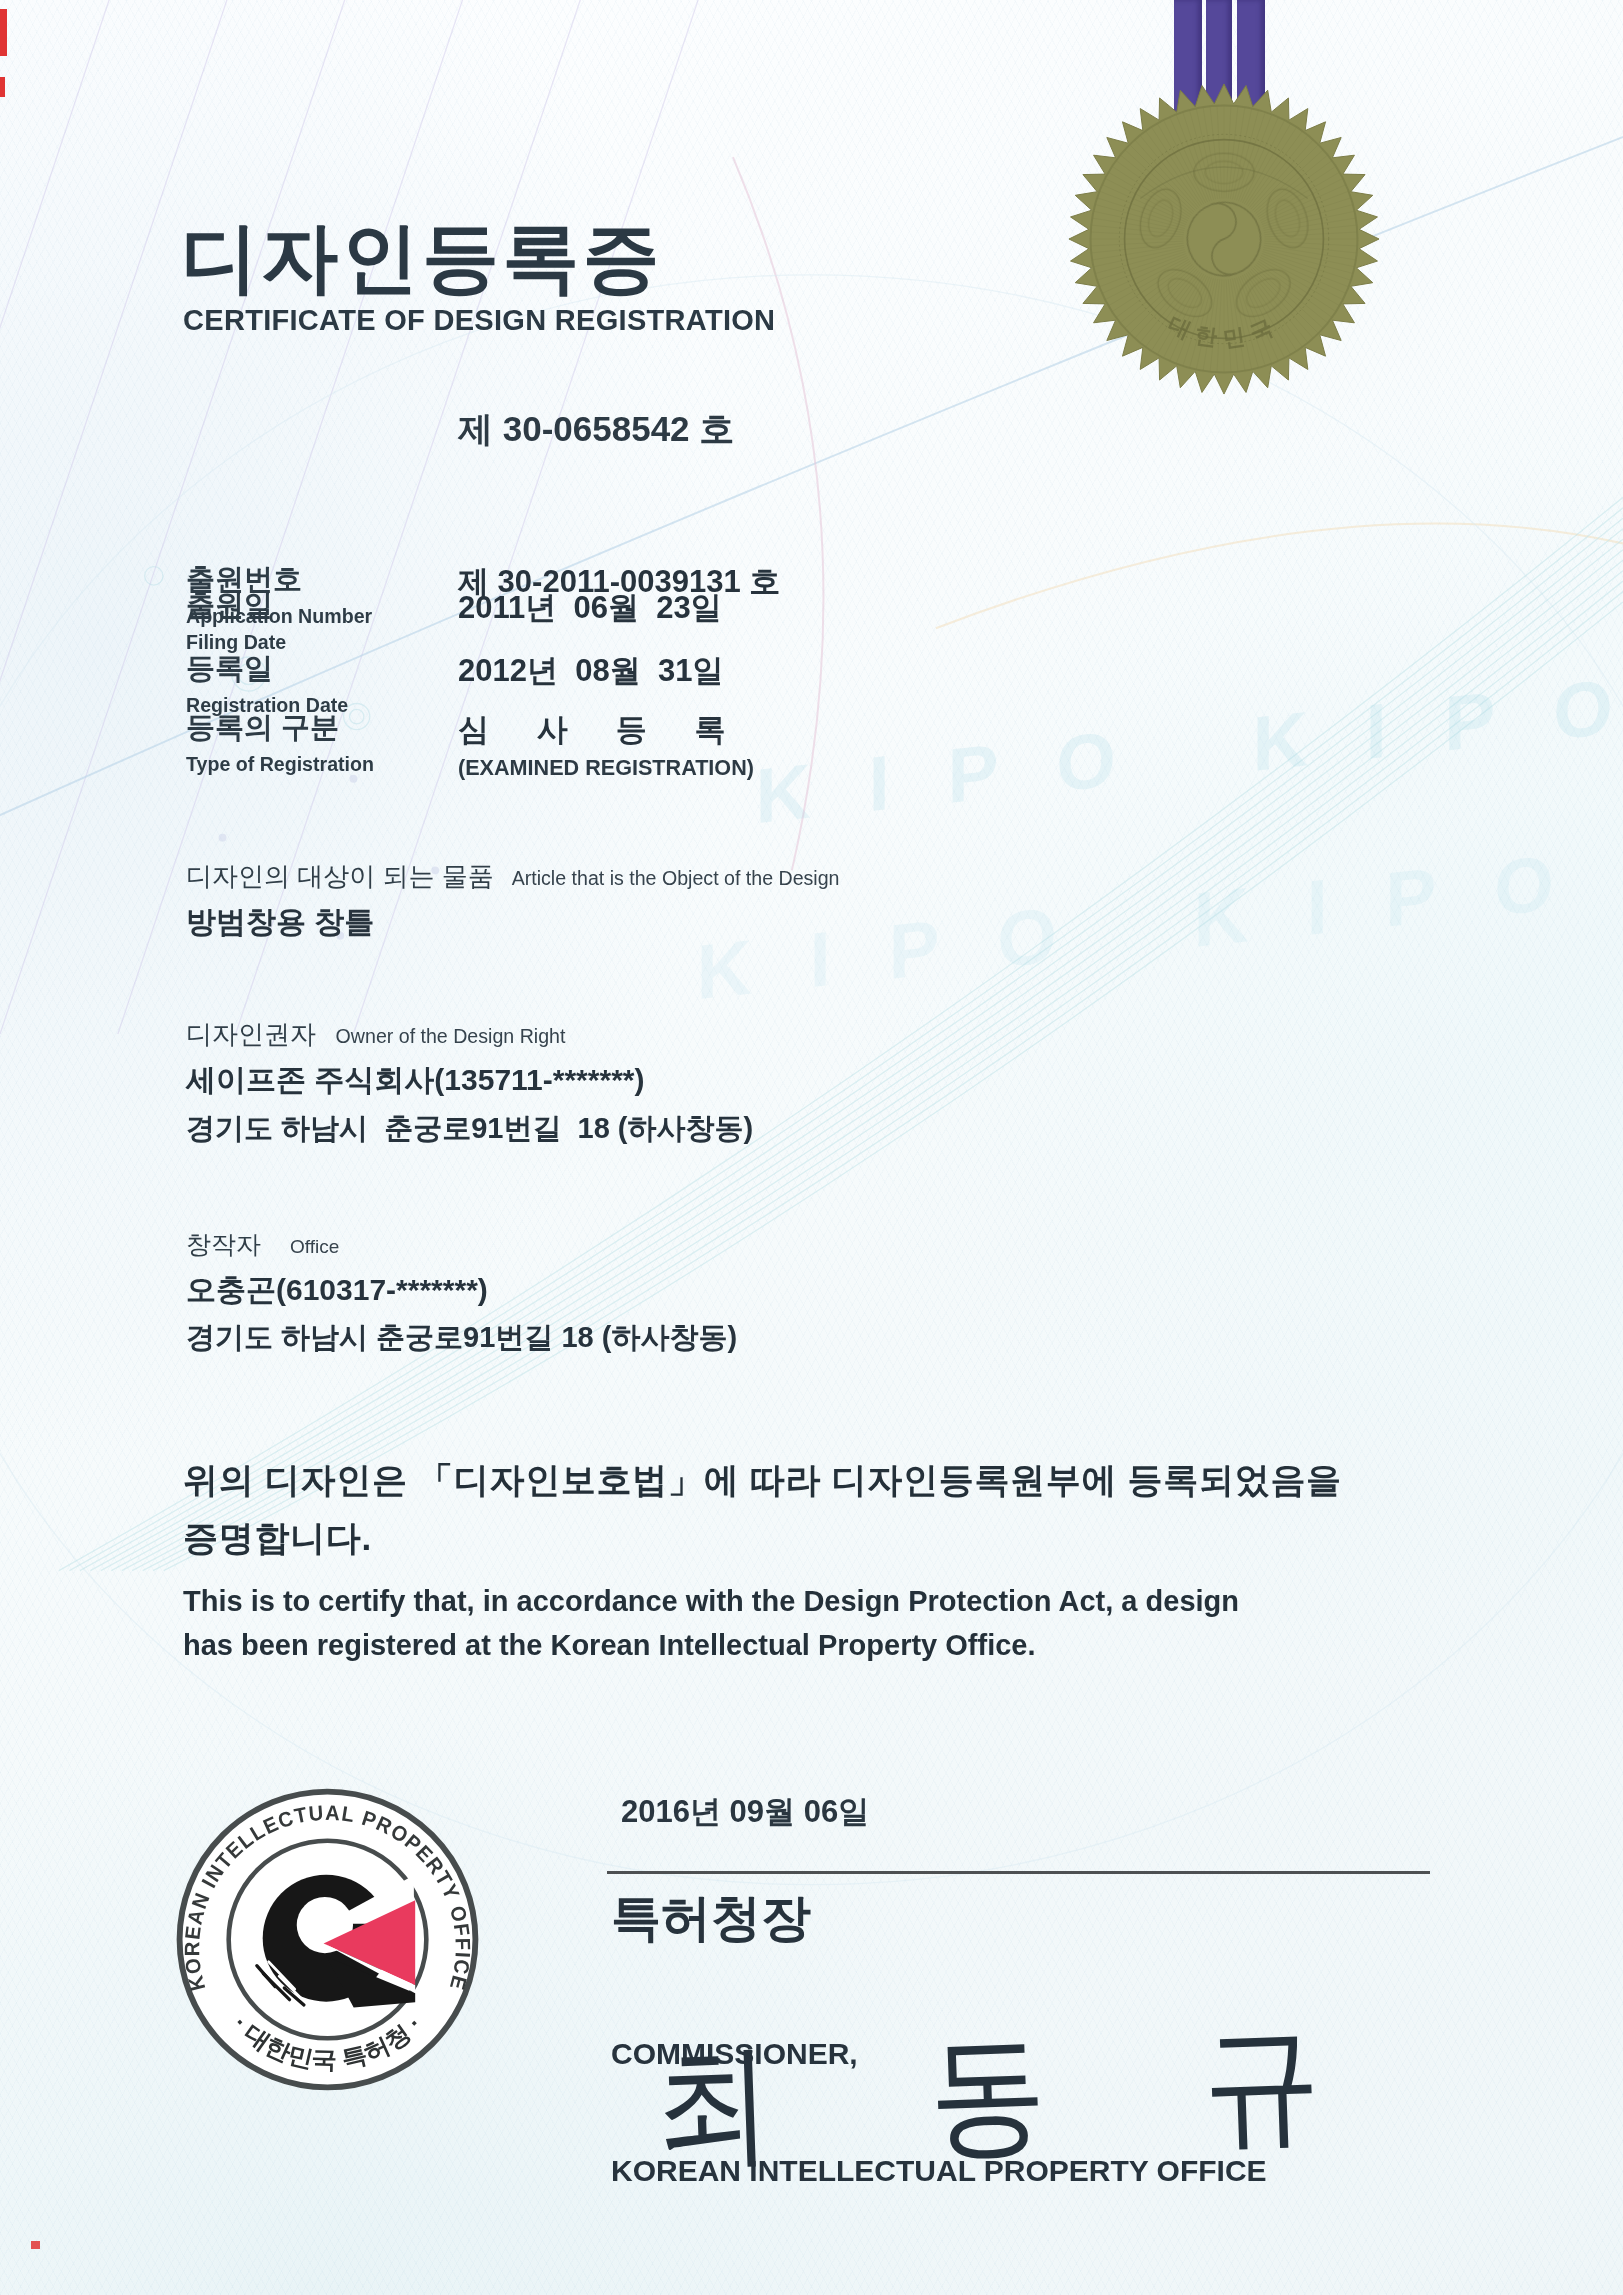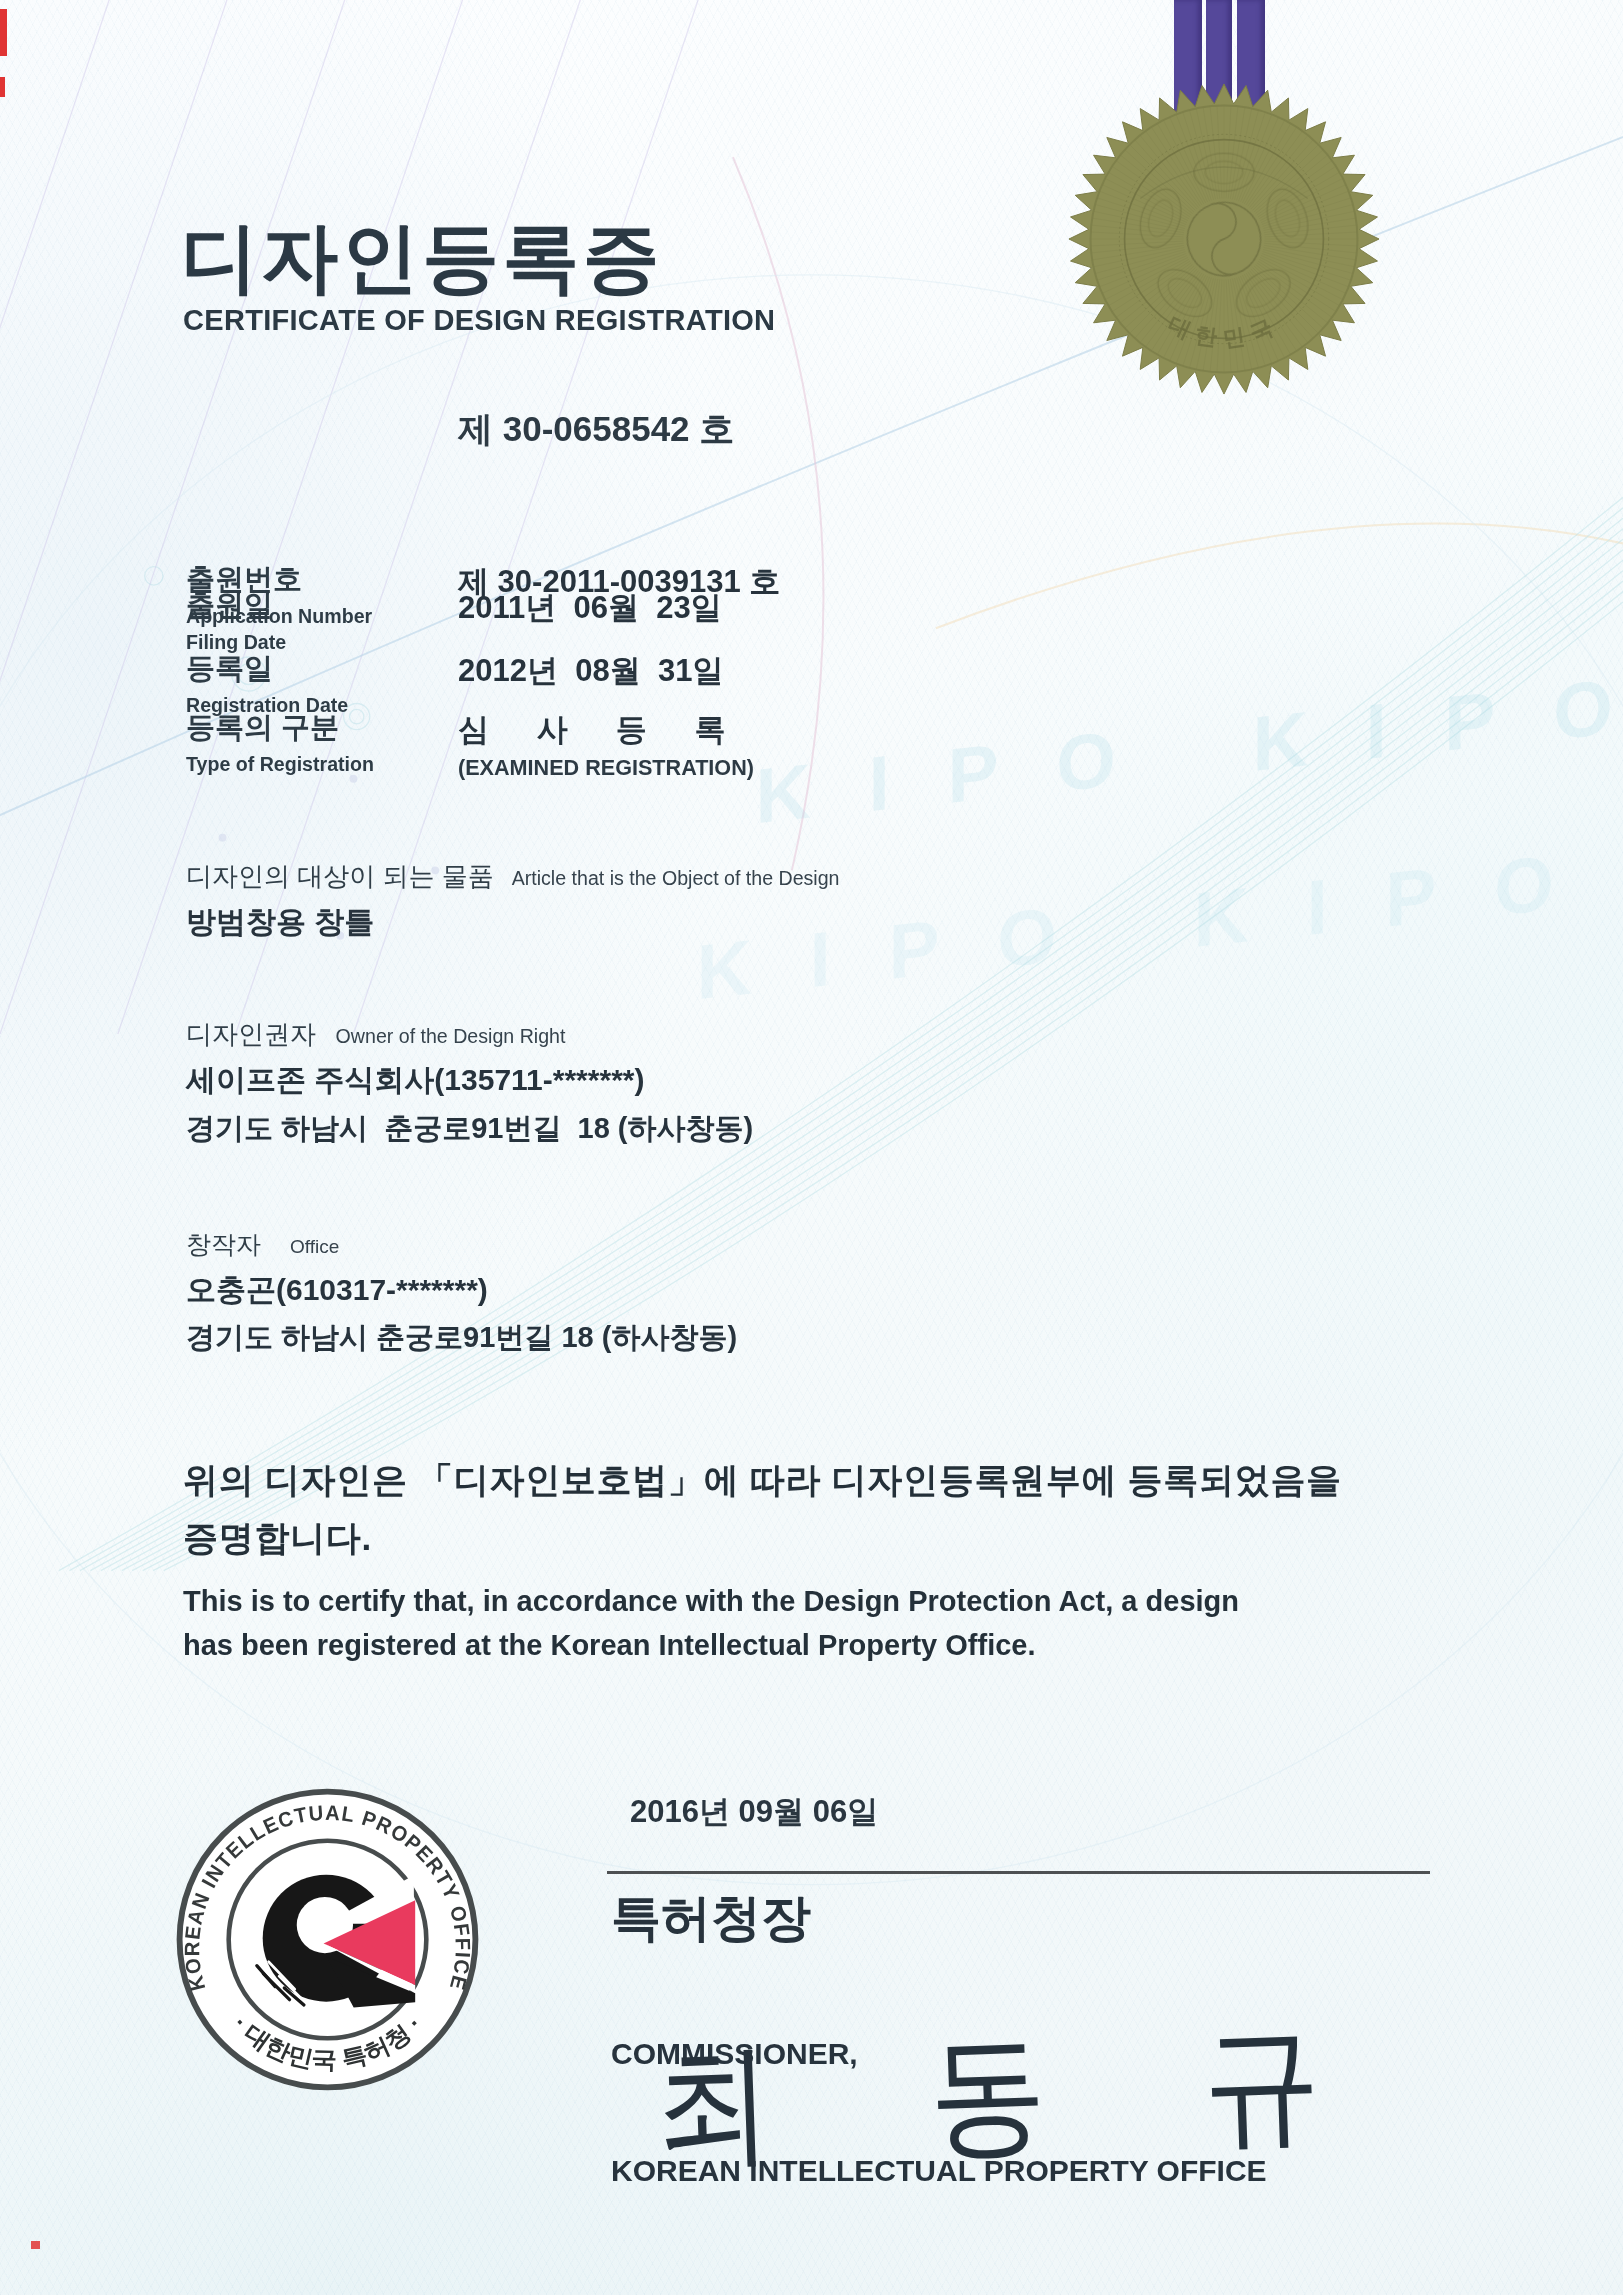--- a/index.html
+++ b/index.html
@@ -41,21 +41,21 @@
   .frow{left:186px; width:1375px;}
   .frow .value{position:absolute; left:272px; top:1.3px;}
   .type-val{letter-spacing:19.6px;}
   .type-sub{font-size:21.6px; font-weight:700; margin-top:3.9px; letter-spacing:0;}
   .sec-label{display:flex; align-items:baseline; white-space:pre;}
   .sec-label .k{font-size:26px; font-weight:500; color:#303e48;}
   .sec-label .e{font-size:19.6px; font-weight:400; color:#36434d;}
   .bold-line{font-size:30px; font-weight:700; color:#27333d; white-space:pre;}
   .stmt-ko{font-size:35px; font-weight:700; color:#243039; letter-spacing:0.7px; white-space:pre;}
   .stmt-en{font-size:29px; font-weight:700; color:#243039; white-space:pre;}
-  .date-line{left:621px; top:1791px; font-size:31px; font-weight:600; color:#2a3640; white-space:pre;margin-left:9px;}
+  .date-line{left:621px; top:1791px; font-size:31px; font-weight:600; color:#2a3640; white-space:pre;}
   .rule{left:607px; top:1871px; width:823px; height:2.6px; background:#4d5052;}
   .comm-ko{left:611px; top:1885px; font-size:50px; font-weight:800; color:#27333d;}
   .comm-en{left:611px; top:1956px; font-size:30px; font-weight:700; color:#27333d; line-height:39px; white-space:pre;}
   .signature{
     left:655px; top:2016px; font-size:117px; font-weight:400; color:#26323c;
     font-family:"DejaVu Serif","Liberation Serif",serif;
     letter-spacing:60px; transform:rotate(-2deg) scaleY(1.12); white-space:nowrap;
   }
   .artifact{position:absolute; background:#e03434;}
 </style>

